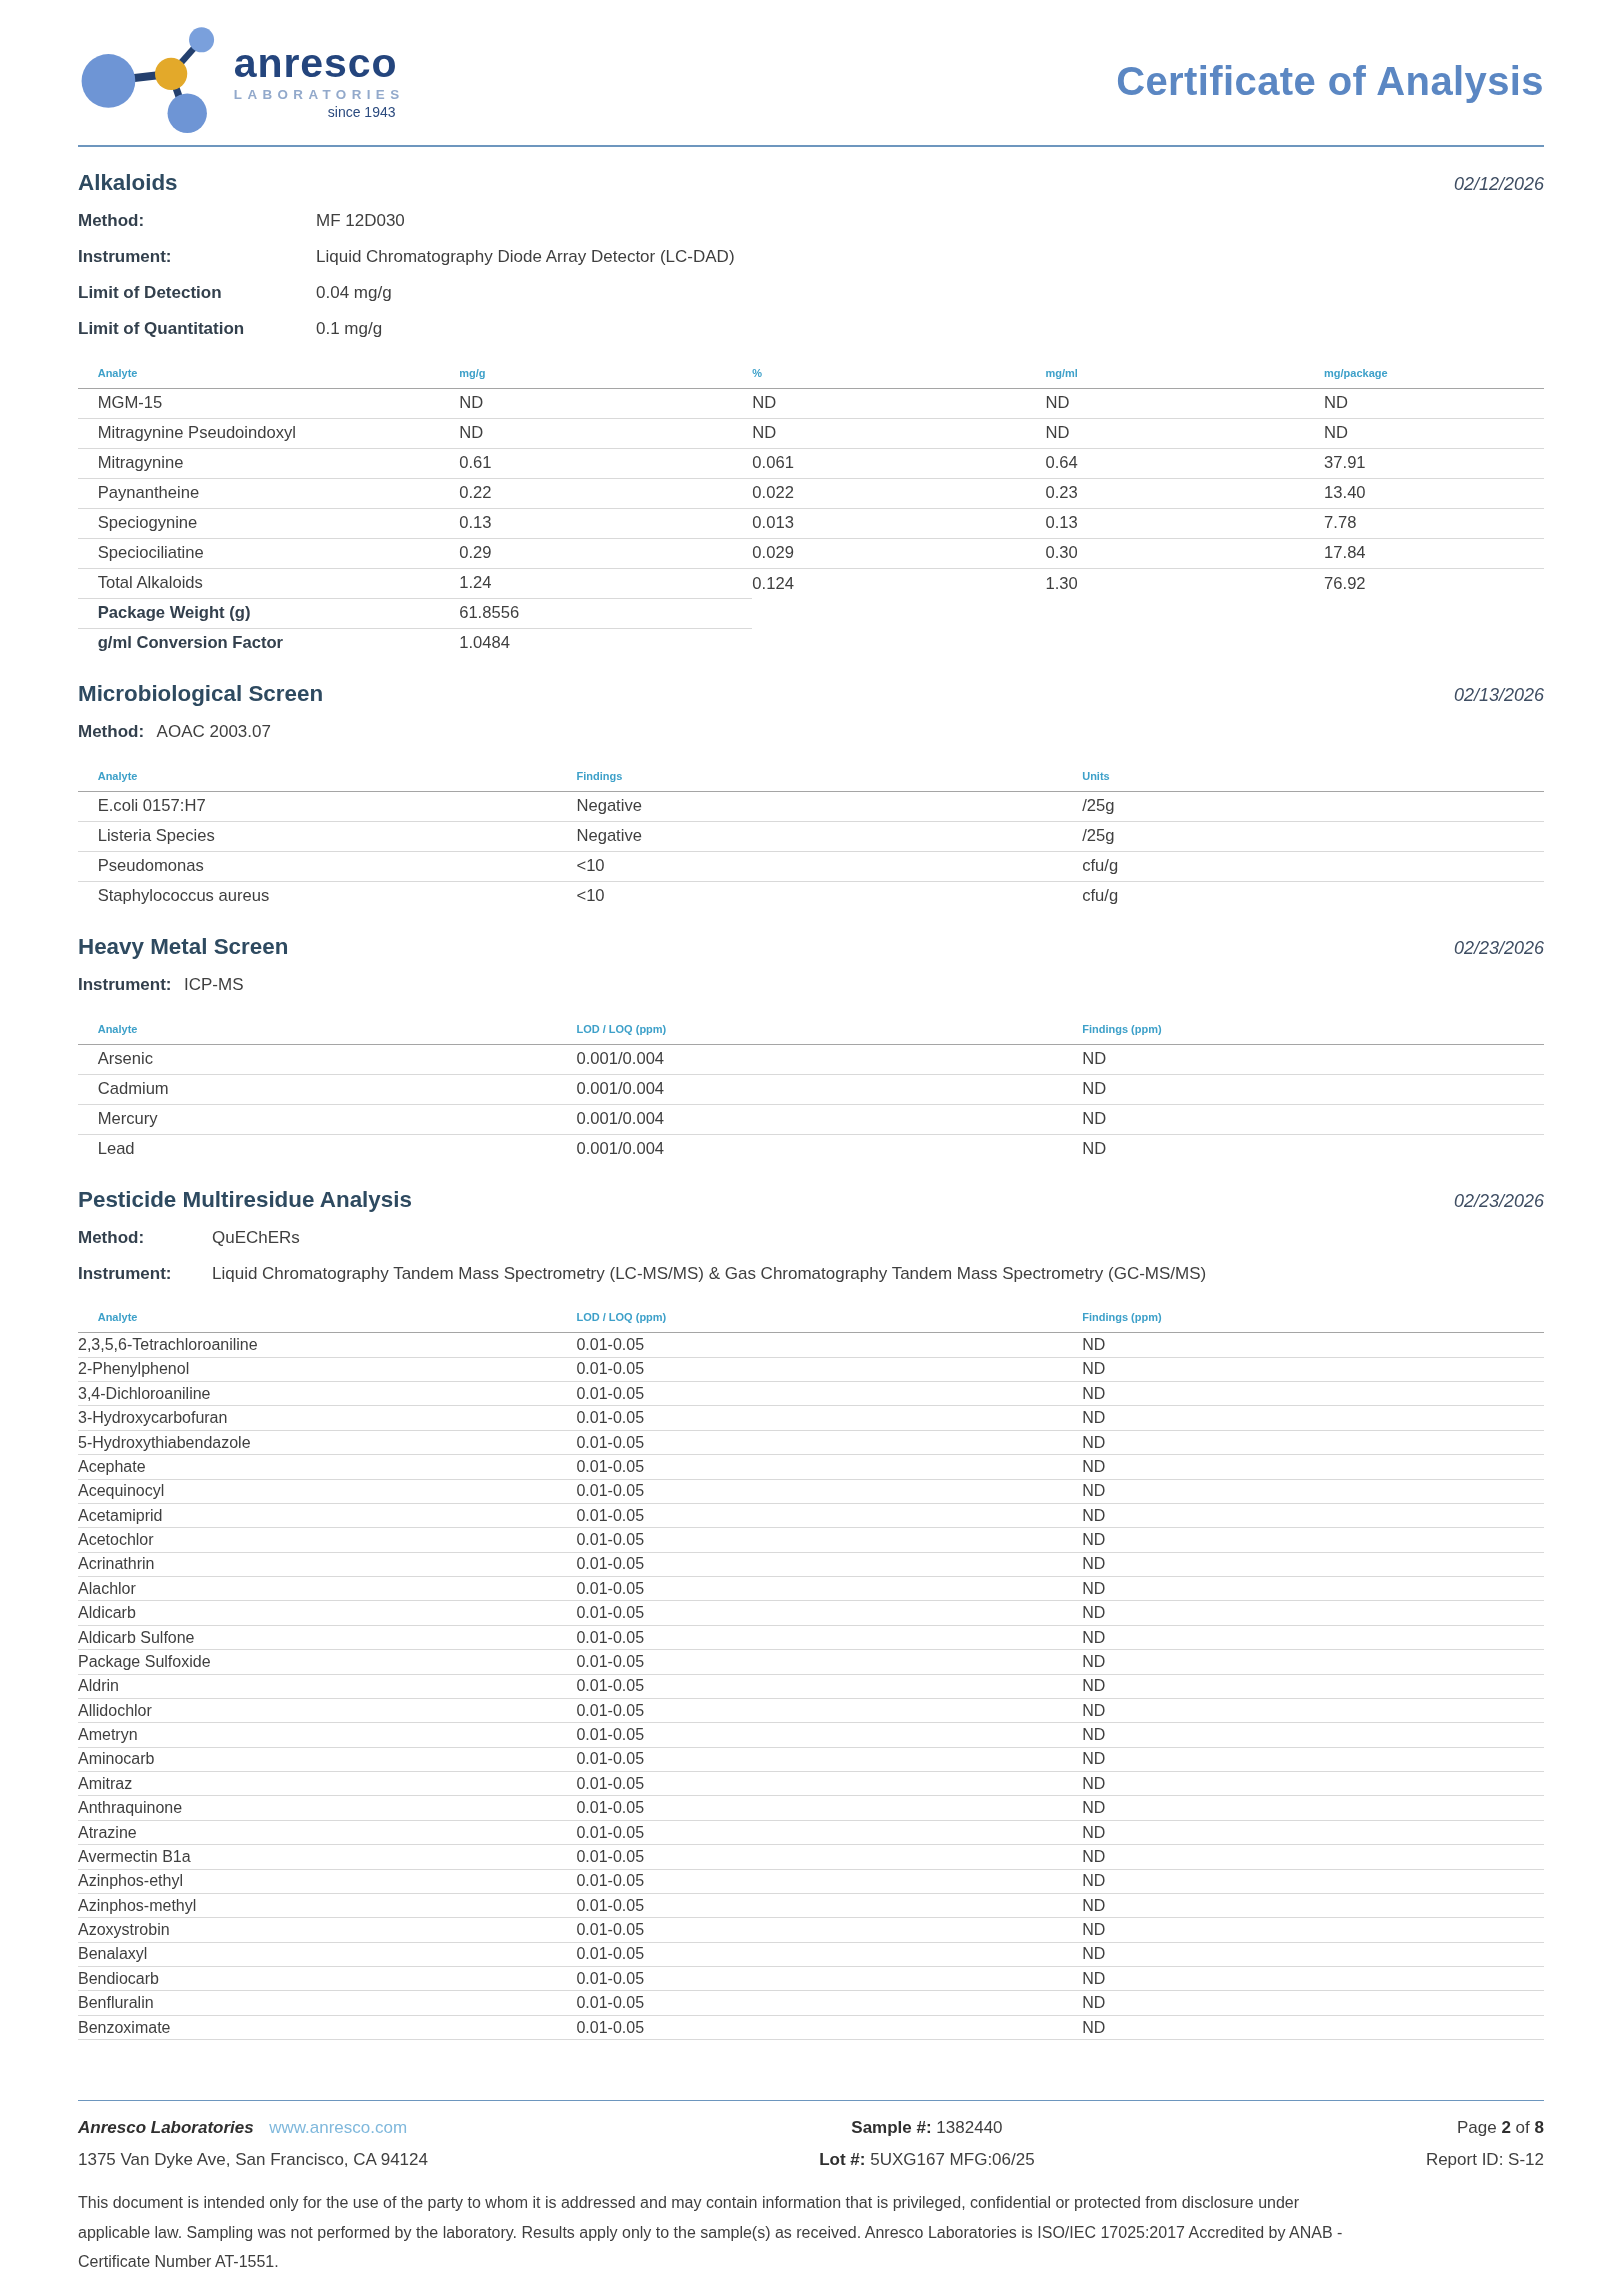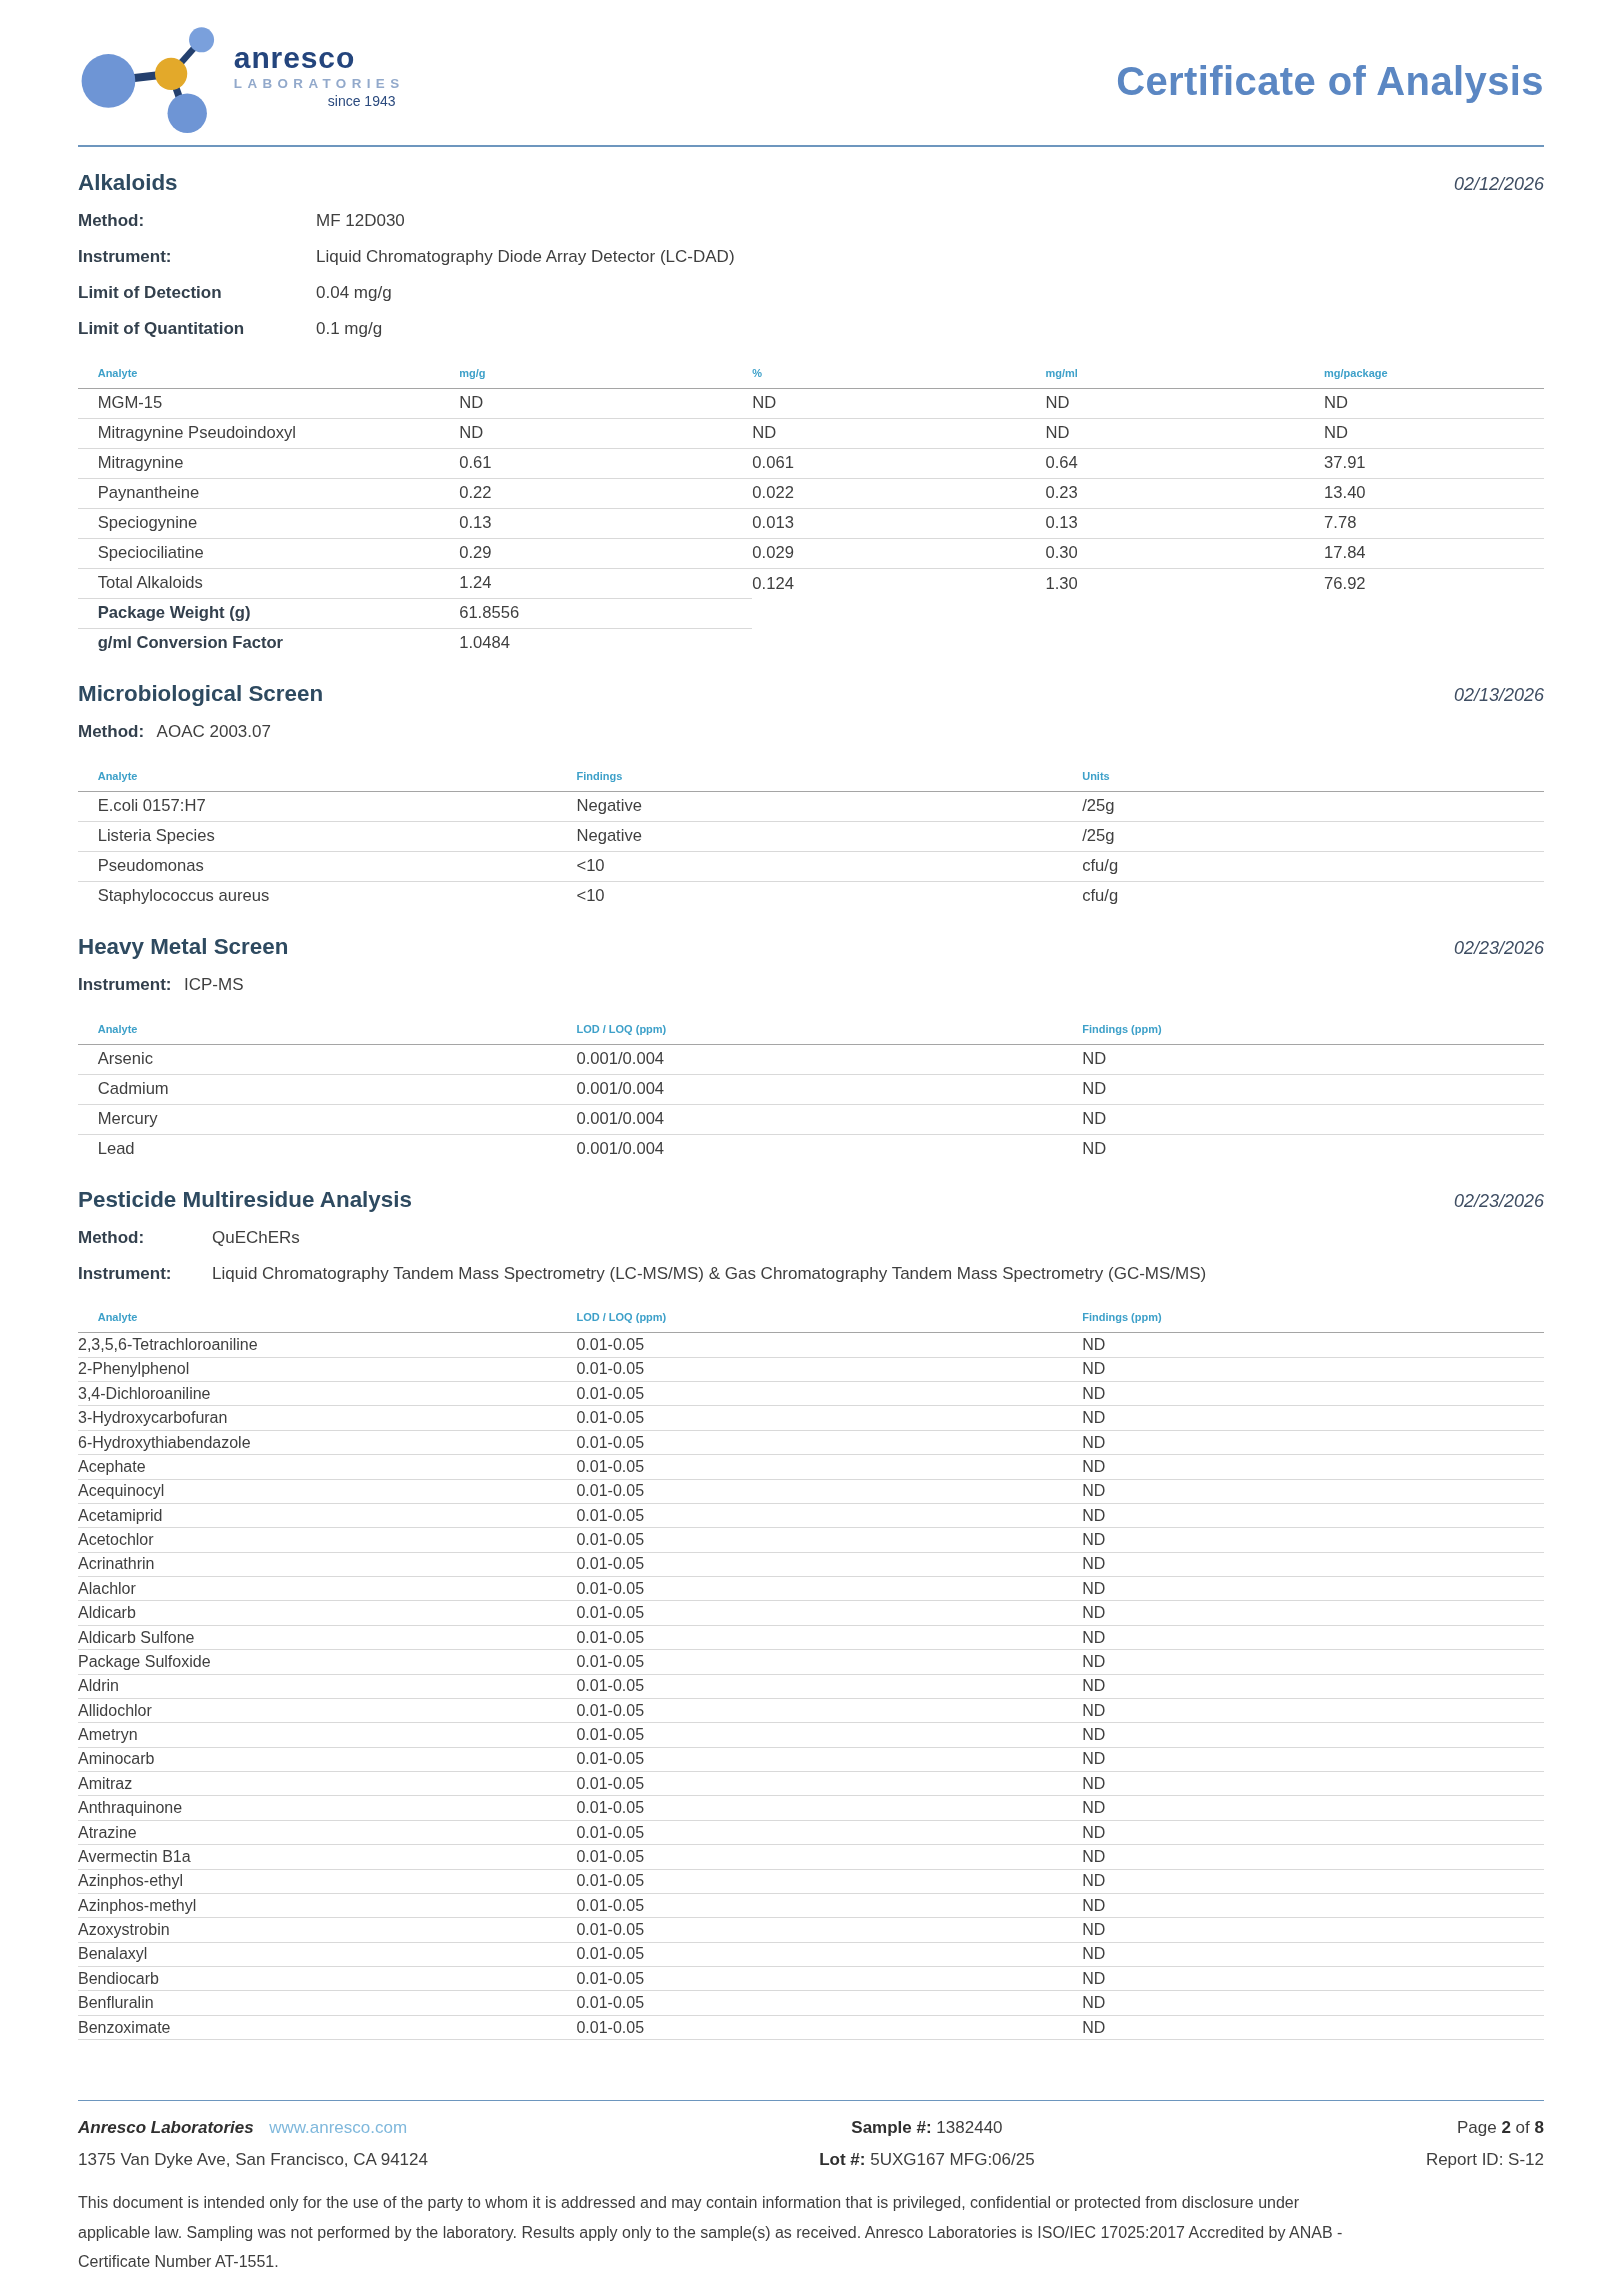--- a/index.html
+++ b/index.html
@@ -10,21 +10,21 @@
     font-family:"Liberation Sans","DejaVu Sans",sans-serif;
     color:#3f3f3f;
     overflow:hidden;
   }
   .content{padding:0 78px;}
   
   .hdr{display:flex;justify-content:space-between;align-items:flex-start;padding-top:19.7px;}
   .logo{display:flex;align-items:flex-start;}
   .logo svg{width:154px;height:113px;flex:none;}
   .logo-text{margin-left:1.8px;margin-top:23px;}
-  .logo-name{font-size:30px;line-height:1;font-weight:600;color:#24457d;letter-spacing:0.9px;}
+  .logo-name{font-size:41px;line-height:1;font-weight:600;color:#24457d;letter-spacing:0.9px;}
   .logo-sub{font-size:13.4px;font-weight:600;letter-spacing:5.4px;color:#92a9cb;margin-top:3.6px;}
   .logo-since{font-size:14px;color:#2b4a7e;text-align:right;padding-right:9px;margin-top:1.8px;}
   .title{margin:39px 0 0 0;font-size:40px;font-weight:700;color:#5b87c3;letter-spacing:0.4px;}
   .rule-top{margin-top:12.5px;border-top:2.7px solid #6d96be;}
   
   .sec-head{display:flex;justify-content:space-between;align-items:baseline;margin-top:23px;}
   .sec-head h2{margin:0;font-size:22.4px;font-weight:700;color:#2e4a60;}
   .sec-date{font-style:italic;font-size:18px;color:#3f4e63;}
   .meta{margin-top:7.2px;}
   .meta .mrow{display:flex;line-height:36px;font-size:17px;}
@@ -331,21 +331,21 @@
               <td>3,4-Dichloroaniline</td>
               <td>0.01-0.05</td>
               <td>ND</td>
             </tr>
             <tr>
               <td>3-Hydroxycarbofuran</td>
               <td>0.01-0.05</td>
               <td>ND</td>
             </tr>
             <tr>
-              <td>6-Hydroxythiabendazole</td>
+              <td>5-Hydroxythiabendazole</td>
               <td>0.01-0.05</td>
               <td>ND</td>
             </tr>
             <tr>
               <td>Acephate</td>
               <td>0.01-0.05</td>
               <td>ND</td>
             </tr>
             <tr>
               <td>Acequinocyl</td>

